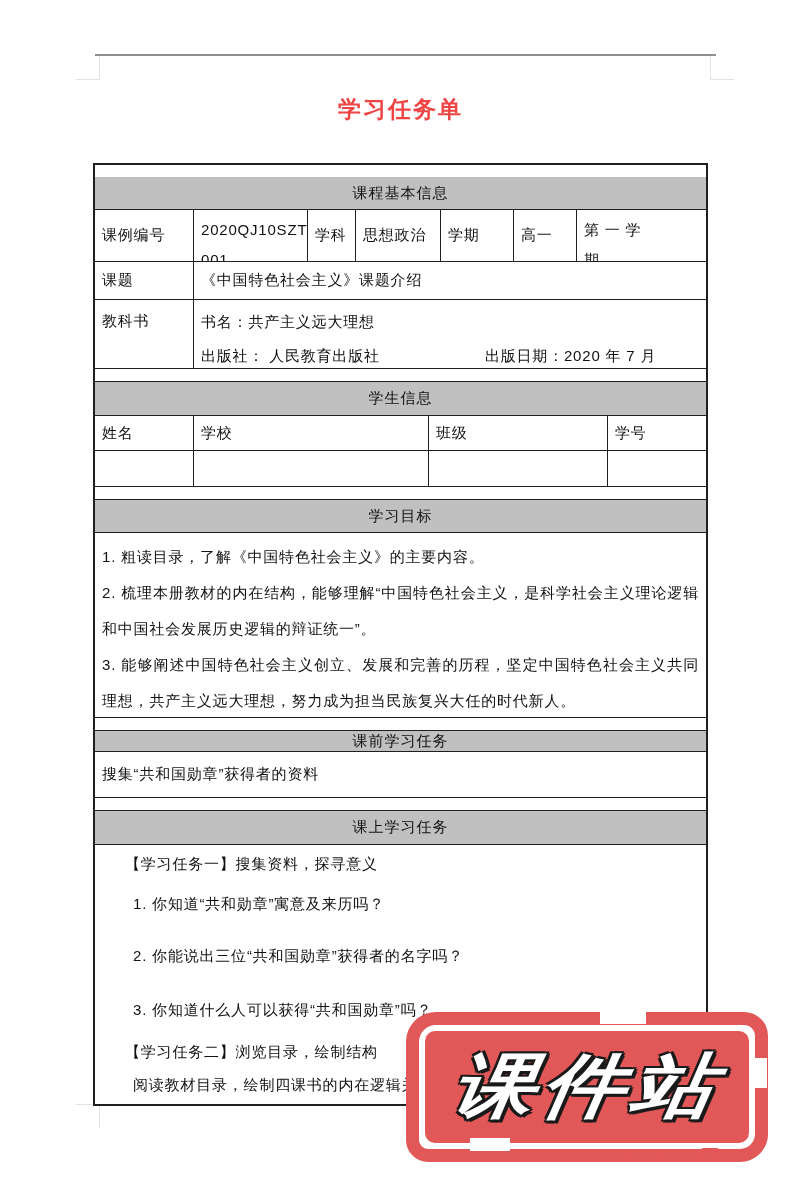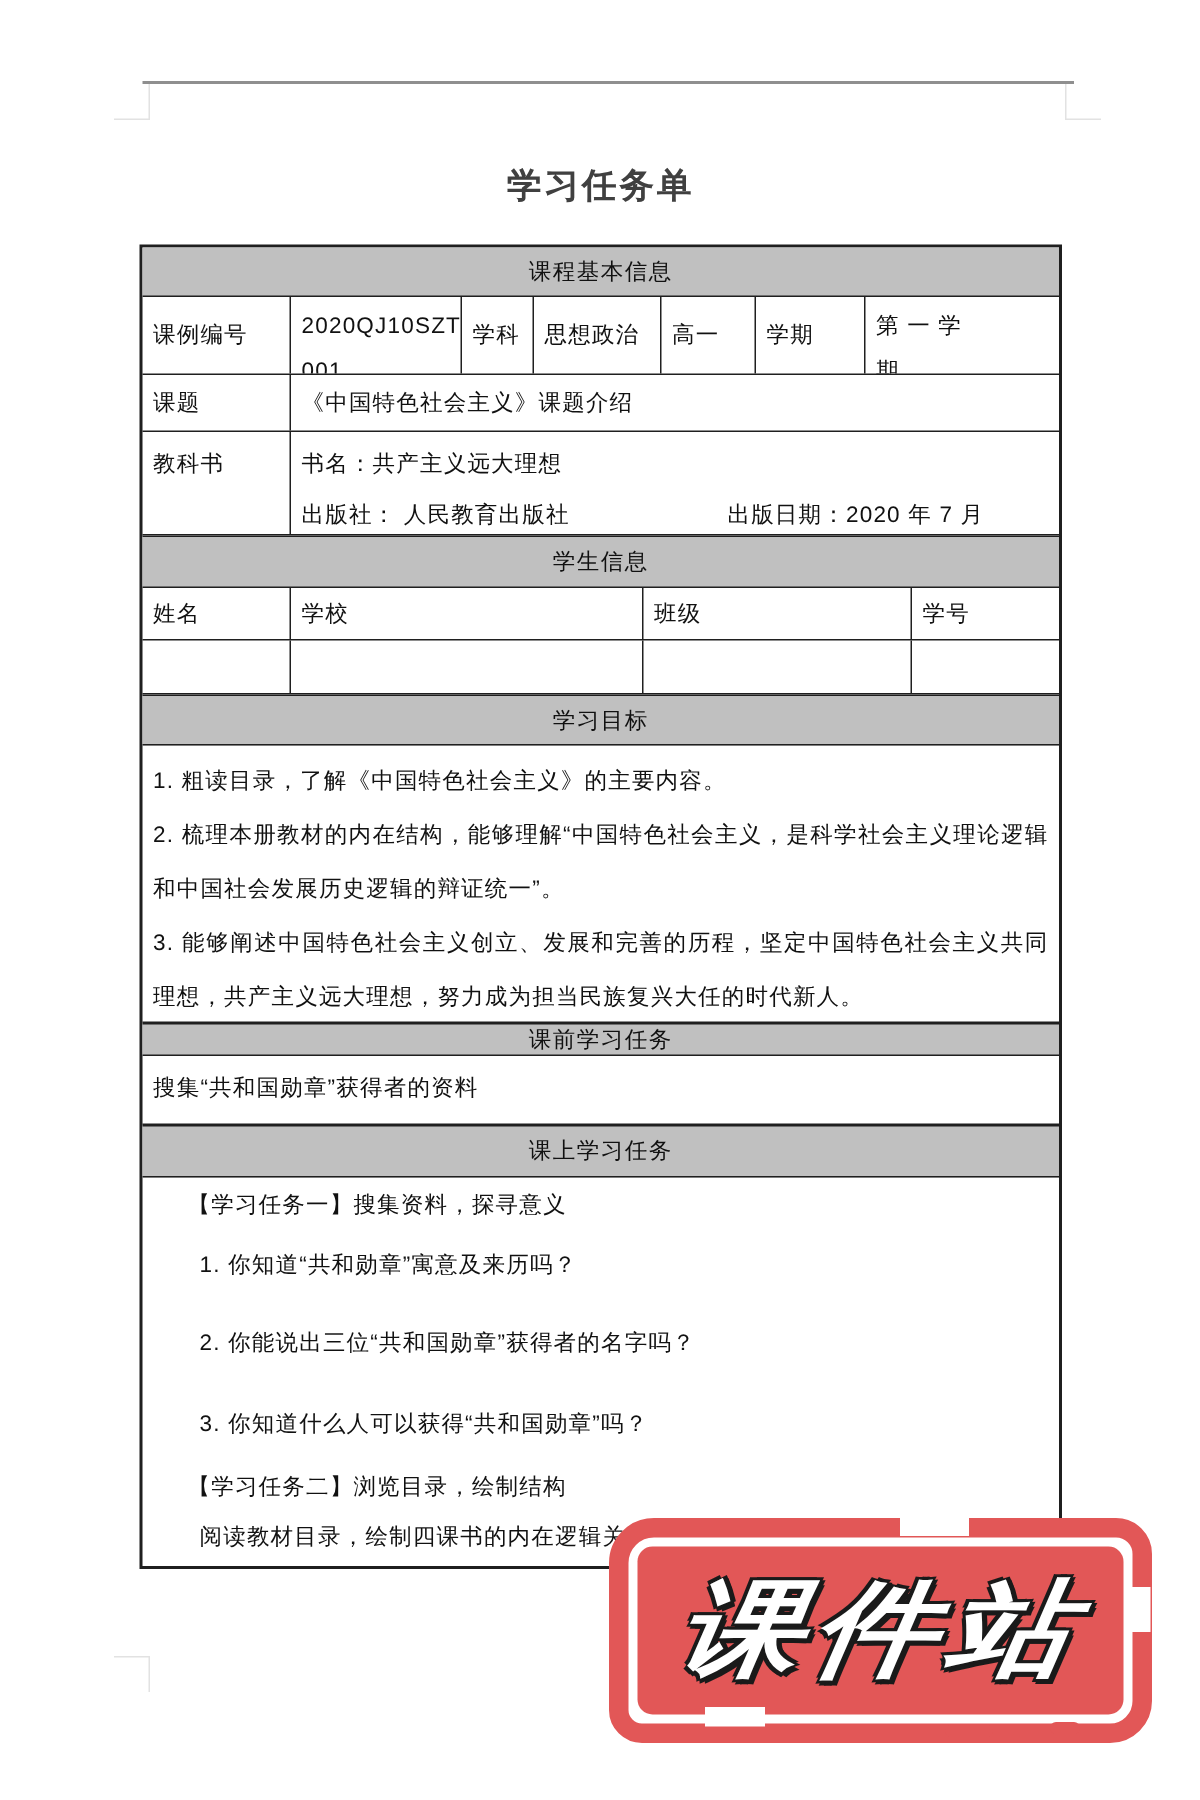--- a/index.html
+++ b/index.html
@@ -4,28 +4,28 @@
 <style>
   * { box-sizing: border-box; margin: 0; padding: 0; }
   html,body { width:800px; height:1200px; background:#ffffff; }
   body { font-family:"Liberation Sans","DejaVu Sans",sans-serif; color:#111; }
   .page { position:relative; width:800px; height:1200px; background:#fff; overflow:hidden; }
 
   
   .top-rule { position:absolute; left:95px; top:54px; width:621px; height:2px; background:var(--rule-gray,#8f8f8f); }
   .mark { position:absolute; background:#e2e2e2; }
 
-  .title { position:absolute; left:93px; top:108px; width:615px; text-align:center;
-           font-size:23px; font-weight:bold; letter-spacing:2px; color:#404040; }
+  .title { position:absolute; left:93px; top:94px; width:615px; text-align:center;
+           font-size:23px; font-weight:bold; letter-spacing:2px; color:#ef4444; }
 
   
   .tbl { position:absolute; left:93px; top:163px; width:615px; border:2px solid var(--border,#1f1f1f); background:#fff; }
   .band { background:var(--band-bg,#c0c0c0); border-top:1px solid var(--border,#1f1f1f);
           border-bottom:1px solid var(--border,#1f1f1f); text-align:center; font-size:15px;
-          letter-spacing:1px; display:flex; align-items:center; justify-content:center; }
+          letter-spacing:1px; display:flex; align-items:center; justify-content:center;margin-top:12px; }
   .band:first-child { border-top:none; }
   .row { display:flex; border-bottom:1px solid var(--border,#1f1f1f); font-size:15px; letter-spacing:0.8px; }
   .tbl > .row:last-child { border-bottom:none; }
   .c { border-right:1px solid var(--border,#1f1f1f); display:flex; align-items:center; padding:0 7px; overflow:hidden; }
   .c:last-child { border-right:none; }
   .top { align-items:flex-start; padding-top:5px; }
   .pre { white-space:pre-line; line-height:30px; }
   .blk { display:block; padding:9px 7px 0 7px; line-height:26px; }
   .obj { display:block; padding:6px 7px 0 7px; line-height:36px; text-align:justify; }
   .tasks { display:block; padding:0; }
@@ -67,22 +67,22 @@
   <div class="tbl">
 
     <div class="band" style="height:33px">课程基本信息</div>
 
     <div class="row" style="height:52px">
       <div class="c" style="flex:0 0 99px">课例编号</div>
       <div class="c top pre" style="flex:0 0 114px">2020QJ10SZTB
 001</div>
       <div class="c" style="flex:0 0 48px">学科</div>
       <div class="c" style="flex:0 0 85px">思想政治</div>
+      <div class="c" style="flex:0 0 73px">学期</div>
       <div class="c" style="flex:0 0 63px">高一</div>
-      <div class="c" style="flex:0 0 73px">学期</div>
       <div class="c top pre" style="flex:1">第 一 学
 期</div>
     </div>
 
     <div class="row" style="height:38px">
       <div class="c" style="flex:0 0 99px">课题</div>
       <div class="c" style="flex:1">《中国特色社会主义》课题介绍</div>
     </div>
 
     <div class="row" style="height:69px">

